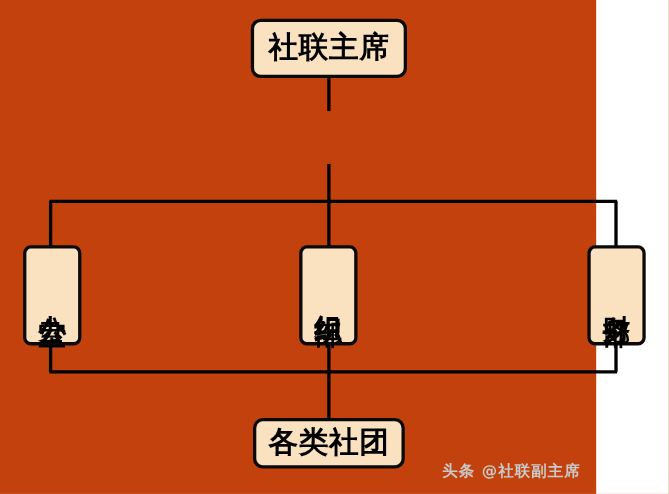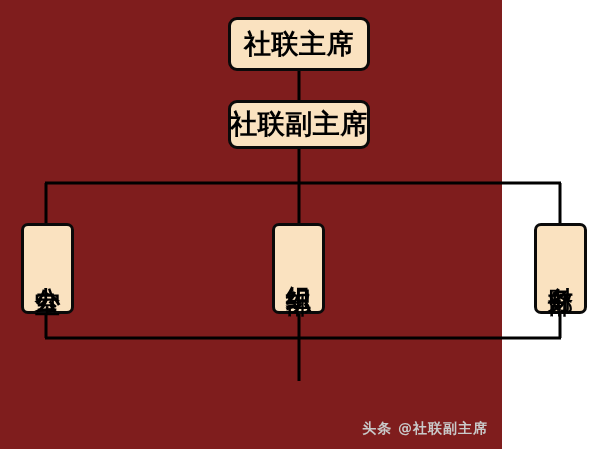--- a/index.html
+++ b/index.html
@@ -10,21 +10,22 @@
     width: 608px;
     height: 449px;
     background: #ffffff;
     font-family: "DejaVu Sans", sans-serif;
     overflow: hidden;
   }
   #canvas {
     position: relative;
     width: 502px;
     height: 449px;
-    background: #7f1d1d;
+    background: #c2410c;
+    padding-left: 40px;
   }
   #wires {
     position: absolute;
     left: 0;
     top: 0;
     width: 608px;
     height: 449px;
   }
   .node {
     position: absolute;
@@ -100,32 +101,32 @@
       <line x1="45" y1="338" x2="561" y2="338"></line>
 
       <line x1="299" y1="312" x2="299" y2="381"></line>
     </g>
   </svg>
 
   <div class="node h" id="node-president">
     <span class="node-label">社联主席</span>
   </div>
 
-  <div class="node h" id="node-vice">
-    <span class="node-label">社联副主席</span>
-  </div>
 
   <div class="node v" id="node-office">
     <span class="node-label">办公室</span>
   </div>
 
   <div class="node v" id="node-organize">
     <span class="node-label">组织部</span>
   </div>
 
   <div class="node v" id="node-finance">
     <span class="node-label">财务部</span>
   </div>
 
+  <div class="node h" id="node-clubs">
+    <span class="node-label">各类社团</span>
+  </div>
 
   <div id="watermark">头条 @社联副主席</div>
 
 </div>
 
 </body></html>

